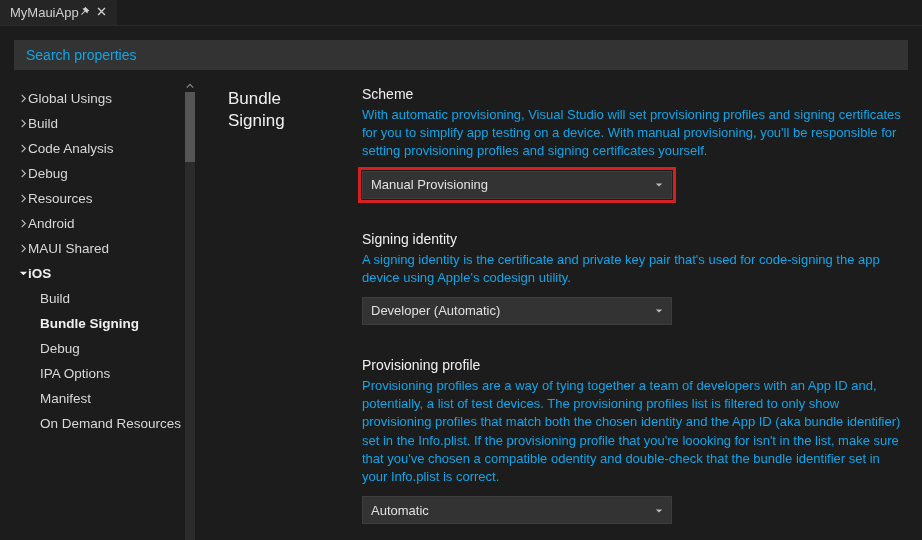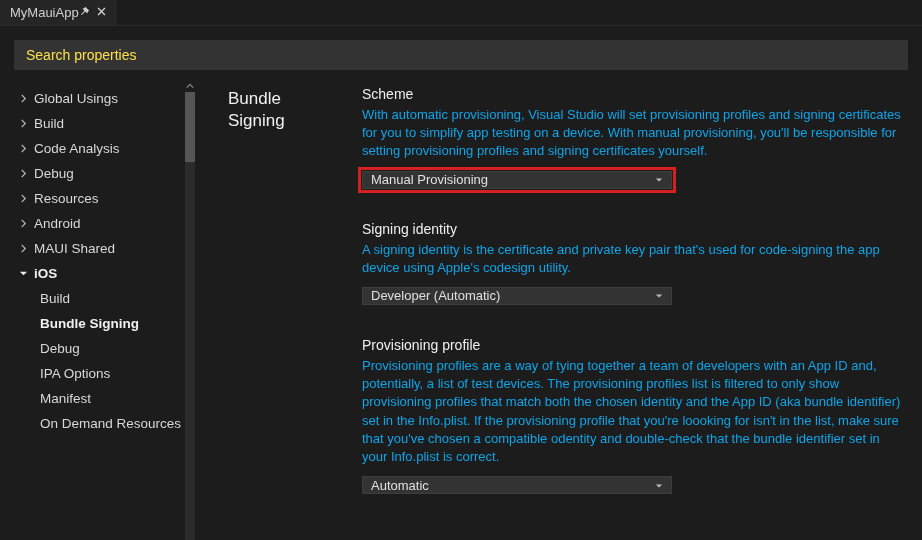--- a/index.html
+++ b/index.html
@@ -29,38 +29,37 @@
       color: #d0d0d0;
     }
     .tab .icons { display:flex; gap:6px; align-items:center; }
     .searchbar {
       margin: 14px 14px 10px 14px;
       height: 30px;
       background: #333333;
       display: flex;
       align-items: center;
       padding: 0 12px;
-      color: #fde047;
+      color: #0ea5e9;
       font-size: 14px;
     }
     .body {
       display: flex;
       height: calc(100% - 26px - 54px);
     }
     .sidebar {
       width: 198px;
       padding: 6px 0 0 14px;
       position: relative;
     }
     .sidebar-inner { width: 178px; }
     .sidebar ul { list-style: none; }
     .sidebar li {
       display: flex;
       align-items: center;
-      gap: 6px;
       padding: 5px 0 5px 4px;
       font-size: 13.5px;
       color: #d8d8d8;
       cursor: pointer;
     }
     .sidebar li .caret {
       width: 10px; height: 10px;
       display: flex; align-items:center; justify-content:center;
     }
     .sidebar li .caret svg { width:9px; height:9px; }
@@ -109,21 +108,21 @@
       margin-bottom: 4px;
     }
     .setting-desc {
       font-size: 13px;
       line-height: 1.4;
       color: #0ea5e9;
       margin-bottom: 10px;
     }
     .dropdown {
       width: 310px;
-      height: 18px;
+      height: 28px;
       background: #333333;
       border: 1px solid #3d3d3d;
       display: flex;
       align-items: center;
       justify-content: space-between;
       padding: 0 8px;
       font-size: 13px;
       color: #e0e0e0;
       cursor: pointer;
     }

